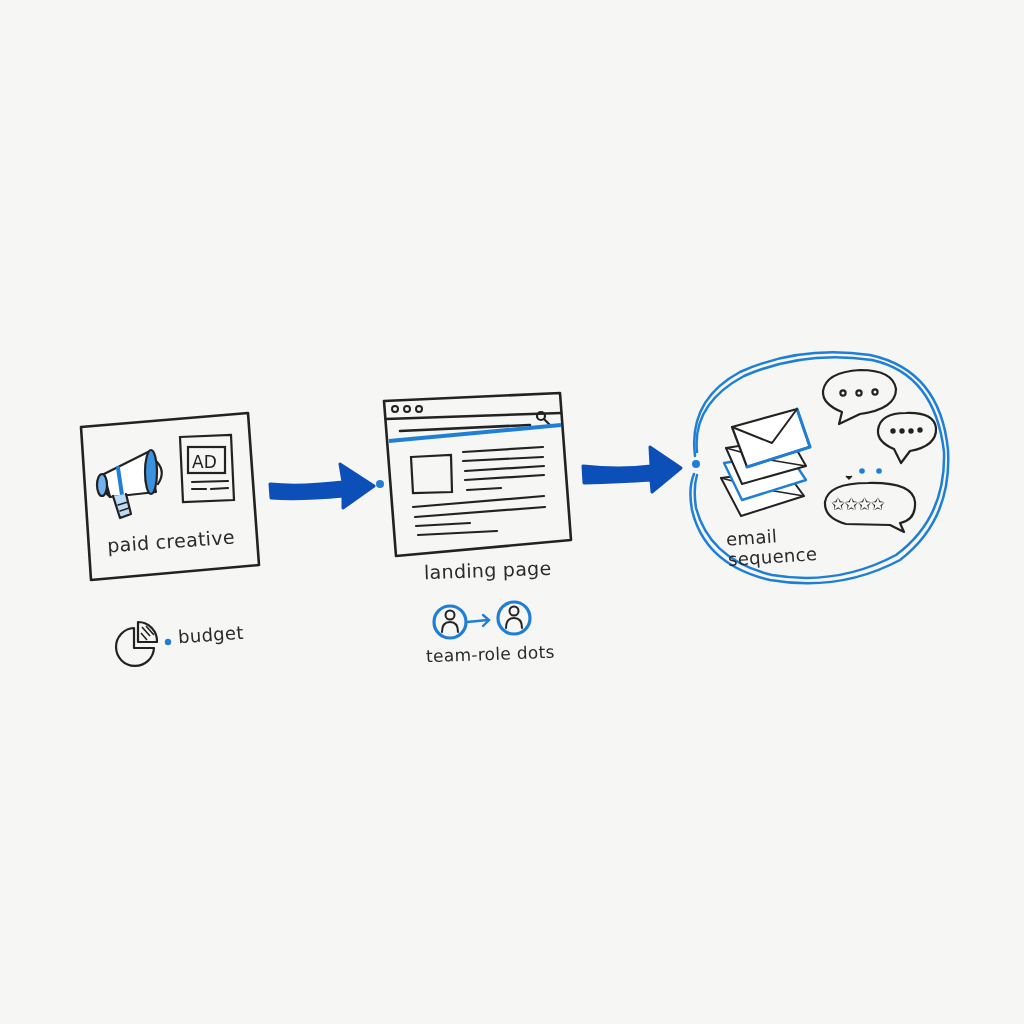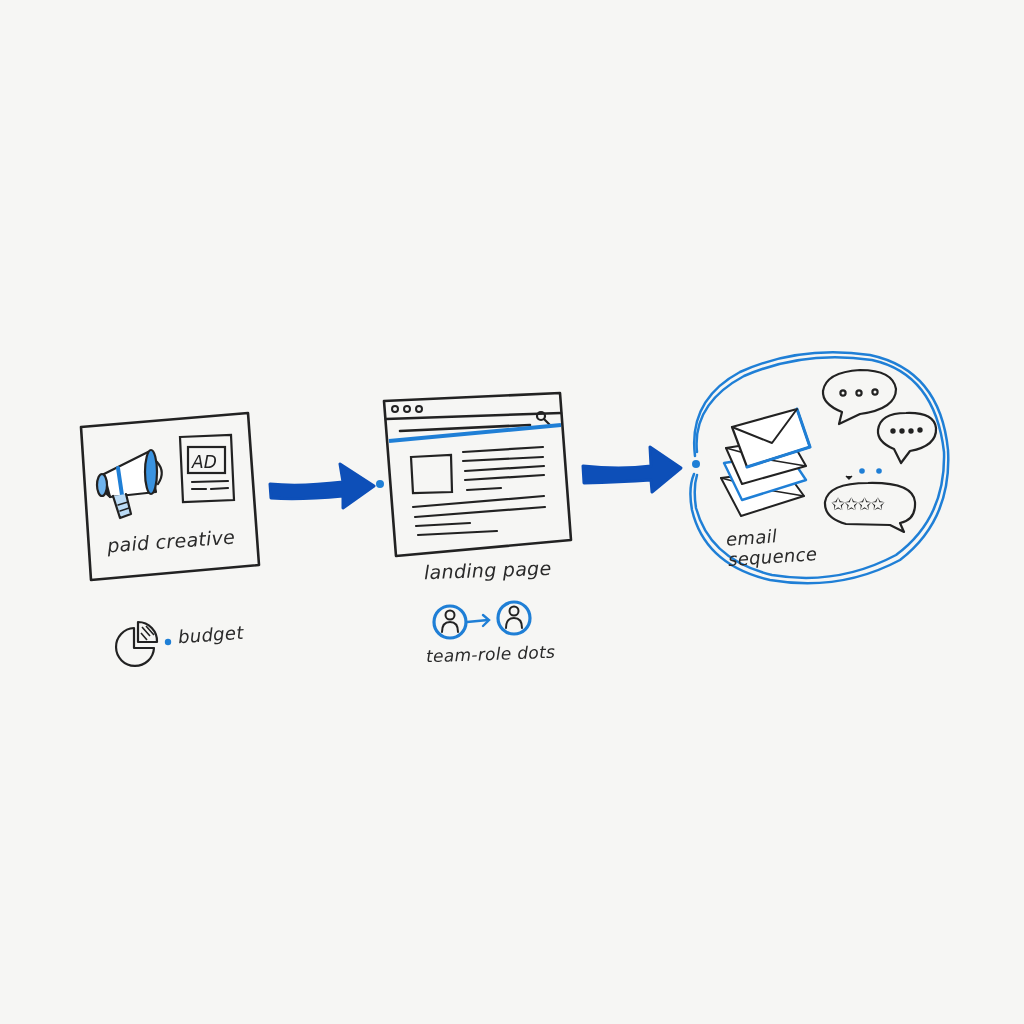--- a/index.html
+++ b/index.html
@@ -2,21 +2,21 @@
 <html><head>
 <meta charset="utf-8">
 <style>
   html, body { margin: 0; padding: 0; }
   body {
     width: 1024px; height: 1024px; overflow: hidden;
     background: #f6f6f4;
     font-family: "DejaVu Sans", sans-serif;
     position: relative;
   }
-  .stage { position: absolute; left: 0; top: 0; width: 1024px; height: 1024px; font-style: italic; }
+  .stage { position: absolute; left: 0; top: 0; width: 1024px; height: 1024px; }
   .label {
     position: absolute;
     font-family: "DejaVu Sans", sans-serif;
     color: #2a2a2a;
     font-size: 19px;
     letter-spacing: 0.3px;
     white-space: nowrap;
   }
   svg { position: absolute; left: 0; top: 0; }
 </style>

